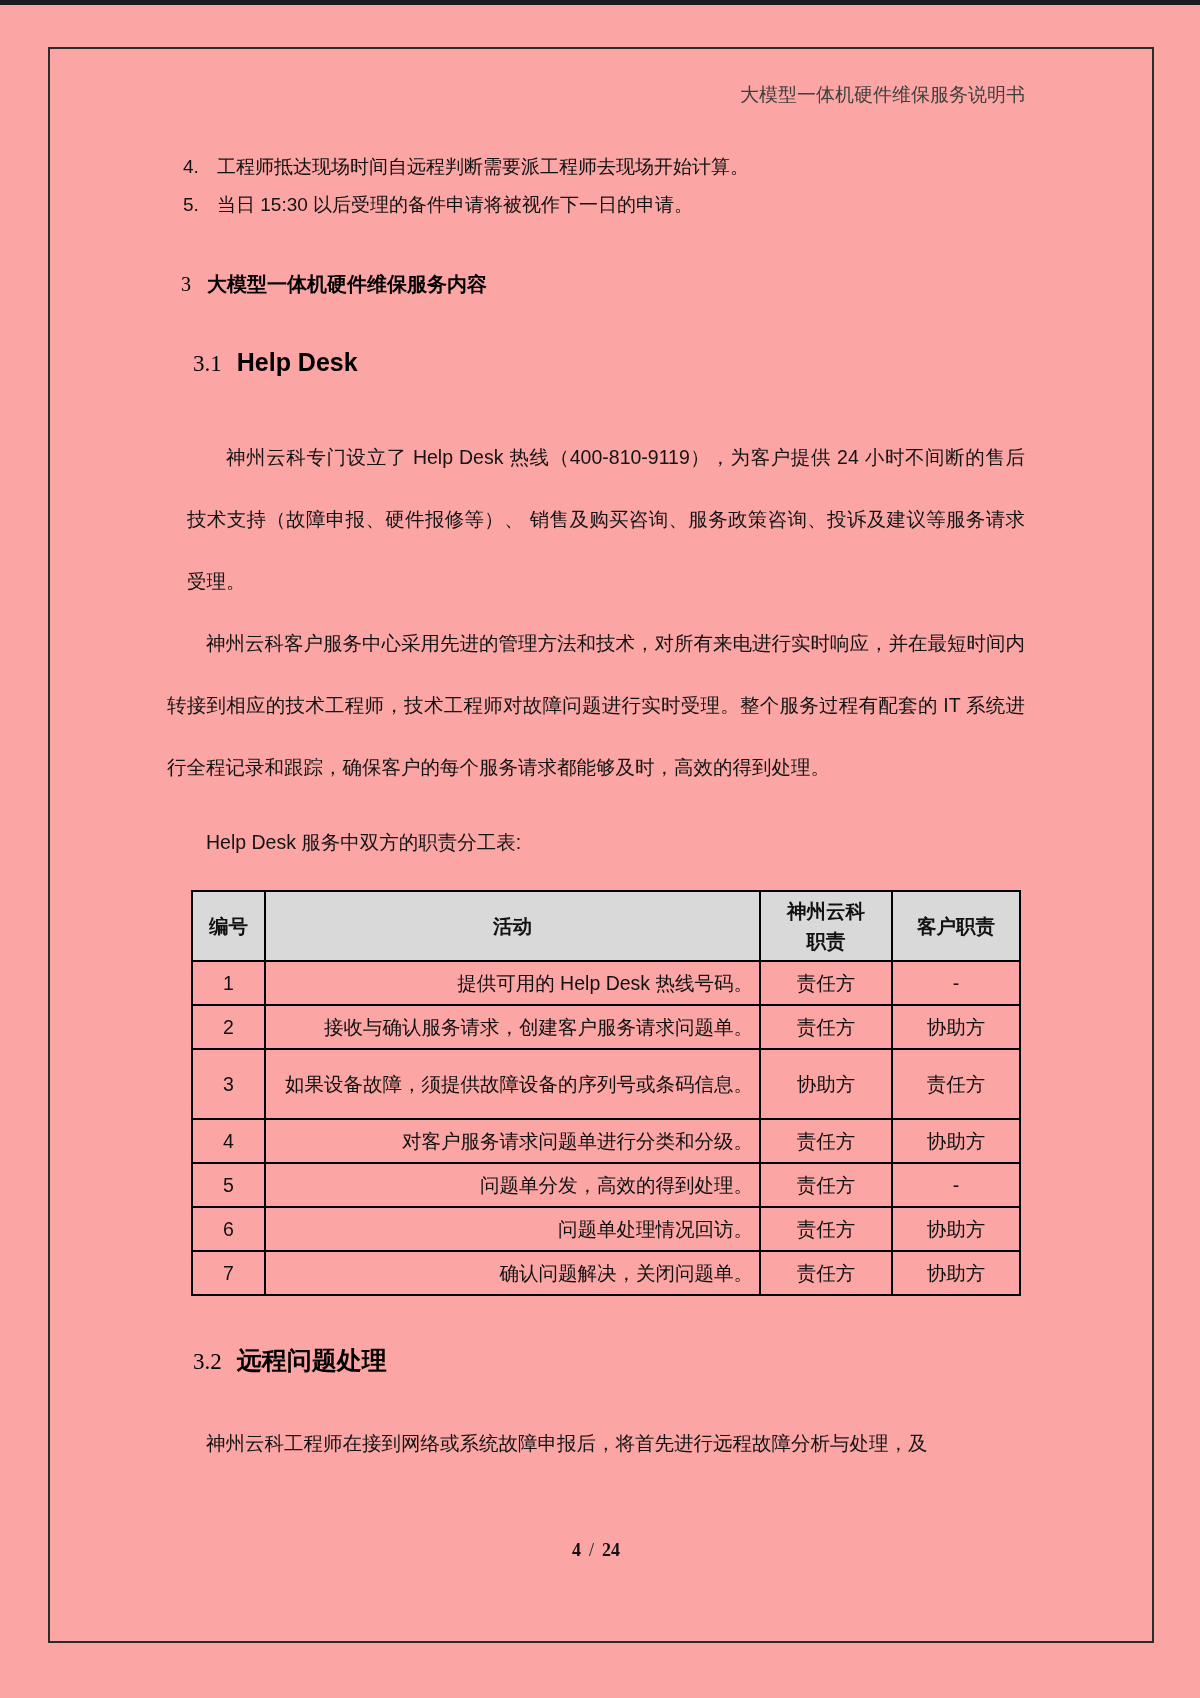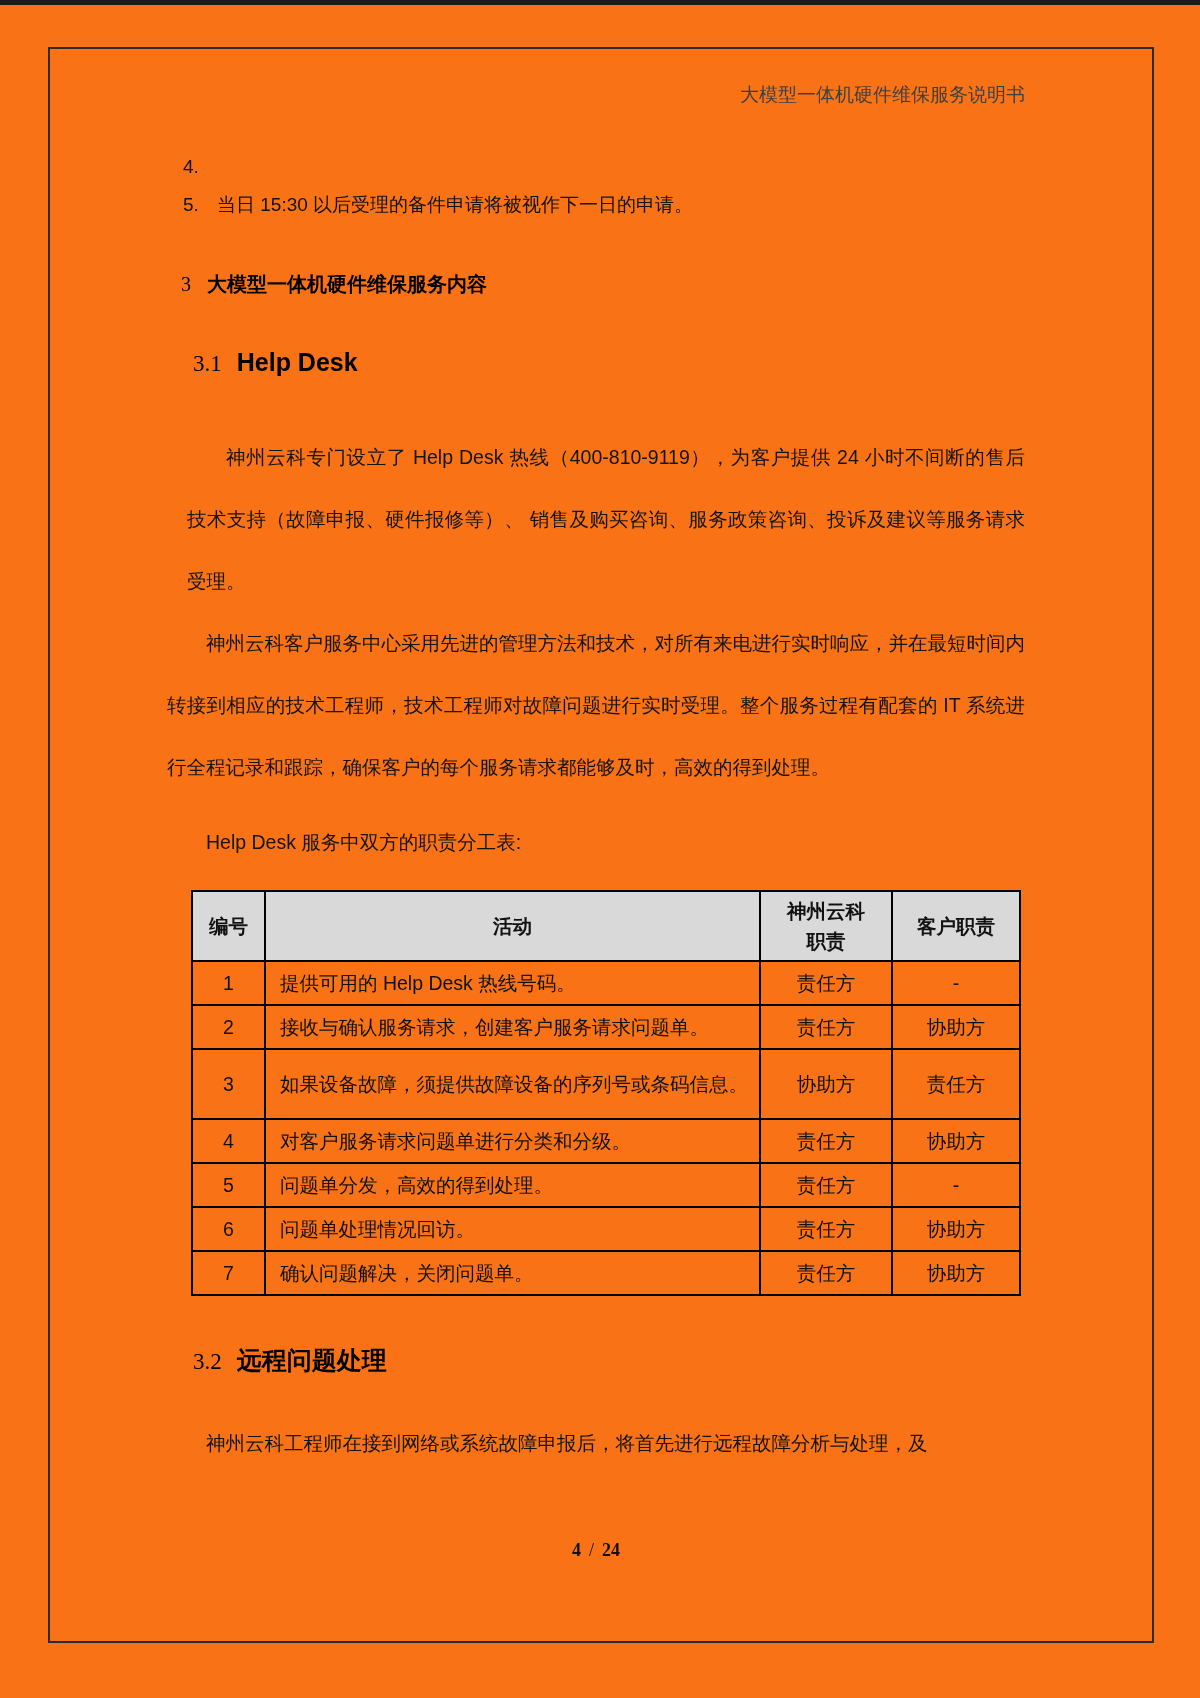--- a/index.html
+++ b/index.html
@@ -1,19 +1,19 @@
 <!DOCTYPE html>
 <html><head>
 <meta charset="utf-8">
 <style>
   html,body{margin:0;padding:0;background:#ffffff;}
   .page{
     position:relative;
     width:1200px;height:1698px;
-    background:#f97316;
+    background:#fca5a5;
     font-family:"Liberation Sans",sans-serif;
     color:#111111;
     overflow:hidden;
   }
   .top-strip{
     position:absolute;left:0;top:0;width:1200px;height:5px;
     background:#1c1c1c;
   }
   .page-border{
     position:absolute;left:48px;top:47px;
@@ -96,21 +96,21 @@
     height:70px;
     line-height:30px;
   }
   .resp-table th.th-vendor{white-space:pre-line;}
   .resp-table td{height:44px;}
   .resp-table tr.tall td{height:70px;}
   .resp-table td.c-no,
   .resp-table td.c-vendor,
   .resp-table td.c-customer{text-align:center;}
   .resp-table td.c-activity{
-    text-align:left;padding-left:14px;line-height:30px;
+    text-align:right;padding-left:14px;line-height:30px;
   }
   .col-no{width:73px;}
   .col-activity{width:495px;}
   .col-vendor{width:132px;}
   .col-customer{width:128px;}
   .page-footer{
     margin-top:64px;
     text-align:center;
     font-family:"Liberation Serif",serif;
     font-weight:bold;
@@ -126,20 +126,21 @@
   <div class="top-strip"></div>
   <div class="page-border"></div>
 
   <div class="content">
 
     <div class="doc-header">大模型一体机硬件维保服务说明书</div>
 
     <div class="num-list">
       <div class="num-item">
         <span class="num">4.</span>
+        <span class="txt">工程师抵达现场时间自远程判断需要派工程师去现场开始计算。</span>
       </div>
       <div class="num-item">
         <span class="num">5.</span>
         <span class="txt">当日 15:30 以后受理的备件申请将被视作下一日的申请。</span>
       </div>
     </div>
 
     <h1 class="sec1">
       <span class="sec-num">3</span><span>大模型一体机硬件维保服务内容</span>
     </h1>

